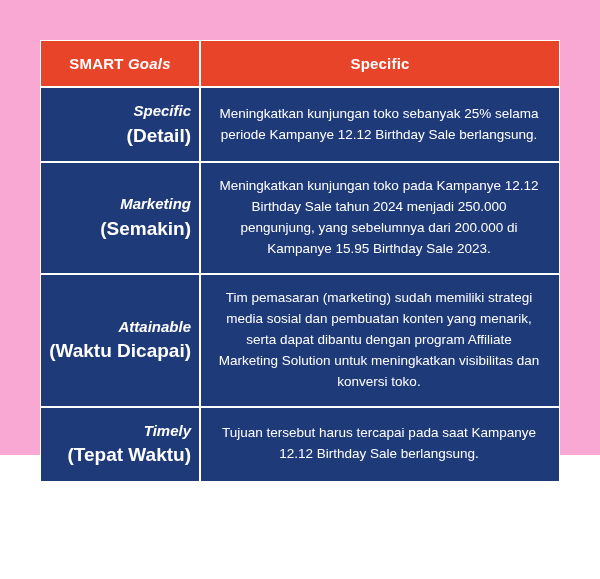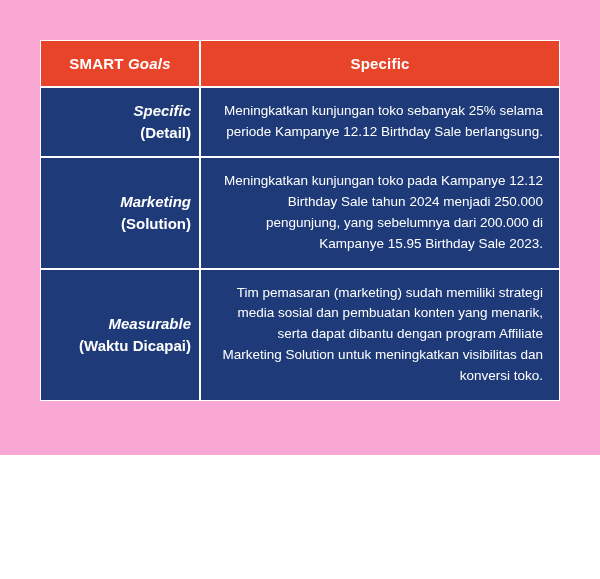--- a/index.html
+++ b/index.html
@@ -57,27 +57,27 @@
     line-height: 1.45;
   }
   td.term-cell .term-name {
     font-style: italic;
     font-weight: bold;
     font-size: 15px;
     display: block;
   }
   td.term-cell .term-sub {
     font-weight: bold;
-    font-size: 15px;
+    font-size: 19px;
     display: block;
   }
   td.desc-cell {
     background: #1e3a78;
     color: #ffffff;
-    text-align: right;
+    text-align: center;
     padding: 13px 16px 13px 14px;
     font-size: 13.5px;
     line-height: 1.55;
   }
 </style>
 </head>
 <body>
 
 <div class="sheet">
   <table class="smart-table">
@@ -95,26 +95,33 @@
       <tr>
         <td class="term-cell">
           <span class="term-name">Specific</span>
           <span class="term-sub">(Detail)</span>
         </td>
         <td class="desc-cell">Meningkatkan kunjungan toko sebanyak 25% selama periode Kampanye 12.12 Birthday Sale berlangsung.</td>
       </tr>
       <tr>
         <td class="term-cell">
           <span class="term-name">Marketing</span>
-          <span class="term-sub">(Solution)</span>
+          <span class="term-sub">(Semakin)</span>
         </td>
         <td class="desc-cell">Meningkatkan kunjungan toko pada Kampanye 12.12 Birthday Sale tahun 2024 menjadi 250.000 pengunjung, yang sebelumnya dari 200.000 di Kampanye 15.95 Birthday Sale 2023.</td>
       </tr>
       <tr>
         <td class="term-cell">
-          <span class="term-name">Measurable</span>
+          <span class="term-name">Attainable</span>
           <span class="term-sub">(Waktu Dicapai)</span>
         </td>
         <td class="desc-cell">Tim pemasaran (marketing) sudah memiliki strategi media sosial dan pembuatan konten yang menarik, serta dapat dibantu dengan program Affiliate Marketing Solution untuk meningkatkan visibilitas dan konversi toko.</td>
+      </tr>
+      <tr>
+        <td class="term-cell">
+          <span class="term-name">Timely</span>
+          <span class="term-sub">(Tepat Waktu)</span>
+        </td>
+        <td class="desc-cell">Tujuan tersebut harus tercapai pada saat Kampanye 12.12 Birthday Sale berlangsung.</td>
       </tr>
     </tbody>
   </table>
 </div>
 
 </body></html>

